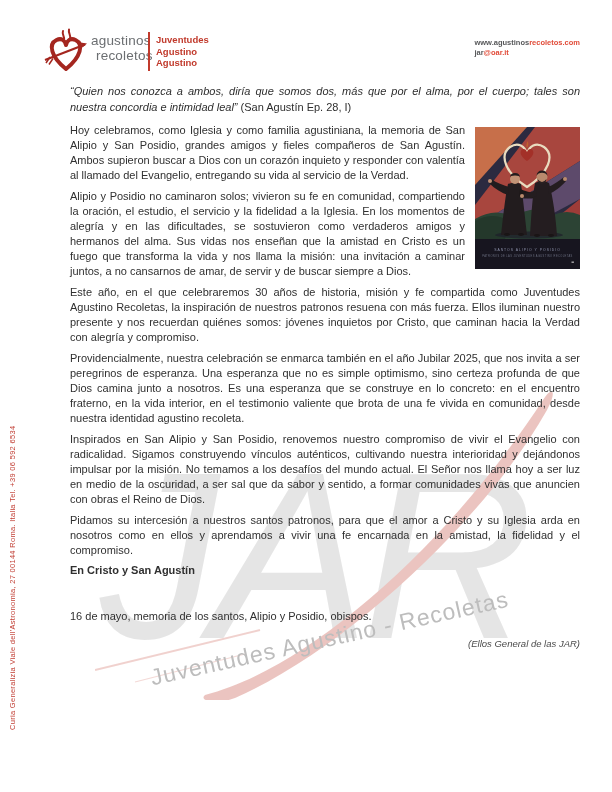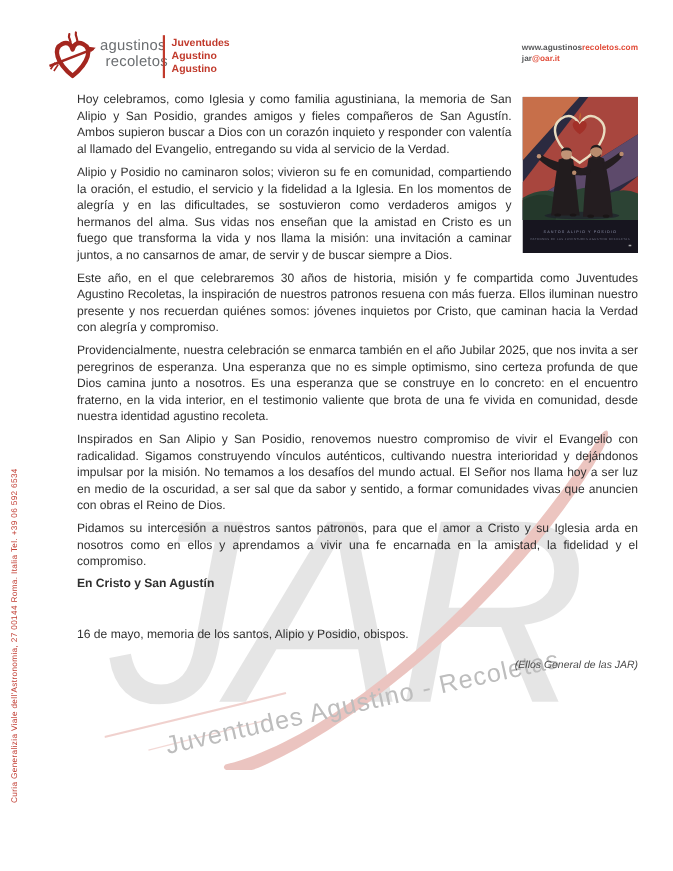--- a/index.html
+++ b/index.html
@@ -89,20 +89,21 @@
   </div>
   <div class="contact">
     <div><a><span>www.agustinos</span><span class="red">recoletos.com</span></a></div>
     <div><a><span>jar</span><span class="red">@oar.it</span></a></div>
   </div>
 
   <div class="side-address">Curia Generalizia Viale dell'Astronomia, 27 00144 Roma. Italia Tel. +39 06 592 6534</div>
 
   <div class="content">
 
+    <div class="quote"><span class="q">“Quien nos conozca a ambos, diría que somos dos, más que por el alma, por el cuerpo; tales son nuestra concordia e intimidad leal”</span><span> (San Agustín Ep. 28, I)</span></div>
 
     <figure class="saints-fig">
       <svg viewBox="0 0 105 142" aria-hidden="true">
         <rect width="105" height="112" fill="#2b2a40"></rect>
         <polygon points="0,0 52,0 0,58" fill="#c76f4a"></polygon>
         <polygon points="60,0 105,0 105,34 0,100 0,78" fill="#a8463e"></polygon>
         <polygon points="105,34 105,72 30,112 0,112 0,100" fill="#5d4a6b"></polygon>
         <polygon points="105,72 105,112 55,112" fill="#9e3c38"></polygon>
         <path d="M0,112 L0,92 Q20,80 38,90 Q60,76 78,88 Q92,82 105,88 L105,112 Z" fill="#2c4334"></path>
         <path d="M0,112 L0,94 Q18,84 34,94 L30,112 Z" fill="#24382b"></path>

